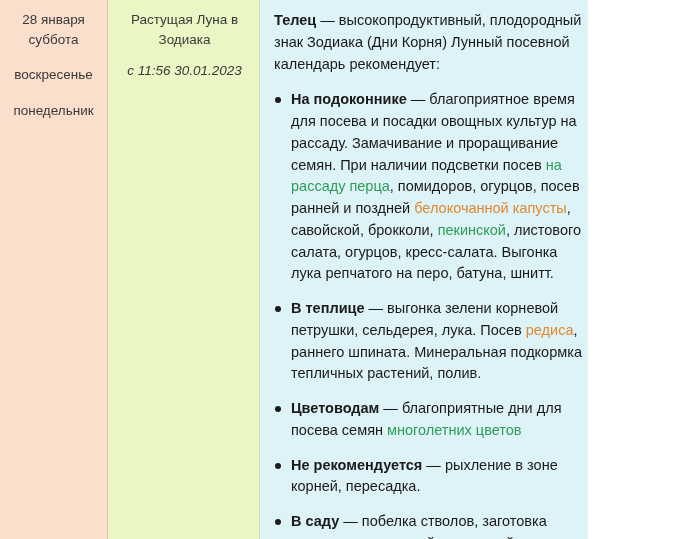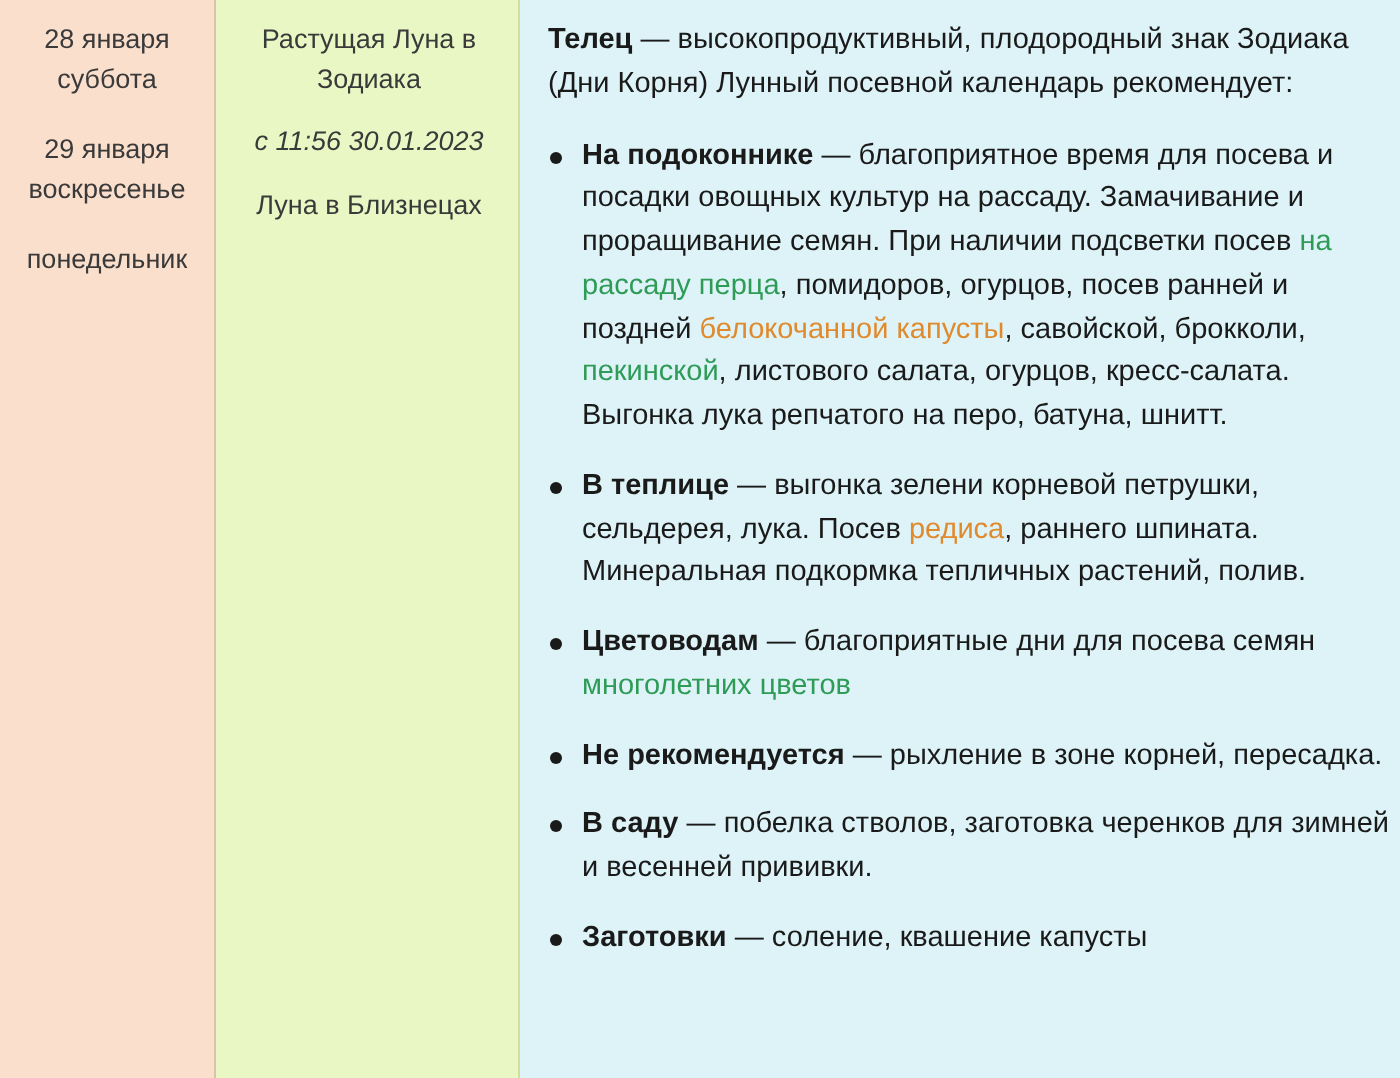--- a/index.html
+++ b/index.html
@@ -5,21 +5,21 @@
   html, body {
     margin: 0;
     padding: 0;
     background: #ffffff;
   }
   body {
     font-family: "Liberation Sans", sans-serif;
     color: #1a1a1a;
   }
   .page {
-    width: 700px;
+    width: 588px;
     height: 539px;
     box-sizing: border-box;
     display: flex;
     flex-direction: row;
     align-items: stretch;
     background: #ffffff;
     overflow: hidden;
     position: relative;
   }
   .col-dates {
@@ -125,32 +125,30 @@
 <body>
 
 <div class="page">
 
   <div class="col-dates">
     <div class="date-block">
       <div class="date-day">28 января</div>
       <div class="date-weekday">суббота</div>
     </div>
     <div class="date-block">
-      <div class="date-day">29 января</div>
       <div class="date-weekday">воскресенье</div>
     </div>
     <div class="date-block">
       <div class="date-weekday">понедельник</div>
     </div>
   </div>
 
   <div class="col-moon">
     <div class="moon-phase">Растущая Луна в Зодиака</div>
     <div class="moon-time">с 11:56 30.01.2023</div>
-    <div class="moon-next">Луна в Близнецах</div>
   </div>
 
   <div class="col-content">
     <p class="intro">
       <b>Телец</b><span> —  высокопродуктивный, плодородный знак Зодиака (Дни Корня) Лунный посевной календарь рекомендует:</span>
     </p>
     <ul class="tips">
         <li><span class="tip-title">На подоконнике</span><span> — благоприятное время для посева и посадки овощных культур на рассаду. Замачивание и проращивание семян. При наличии подсветки посев </span><span class="hl-green">на рассаду перца</span><span>, помидоров, огурцов, посев ранней и поздней </span><span class="hl-orange">белокочанной капусты</span><span>, савойской,  брокколи, </span><span class="hl-green">пекинской</span><span>, листового салата, огурцов, кресс-салата. Выгонка лука репчатого на перо, батуна, шнитт.</span></li>
         <li><span class="tip-title">В теплице</span><span> — выгонка зелени корневой петрушки, сельдерея, лука. Посев </span><span class="hl-orange">редиса</span><span>, раннего шпината. Минеральная подкормка тепличных растений, полив.</span></li>
         <li><span class="tip-title">Цветоводам</span><span> — благоприятные дни для посева семян </span><span class="hl-green">многолетних цветов</span></li>

